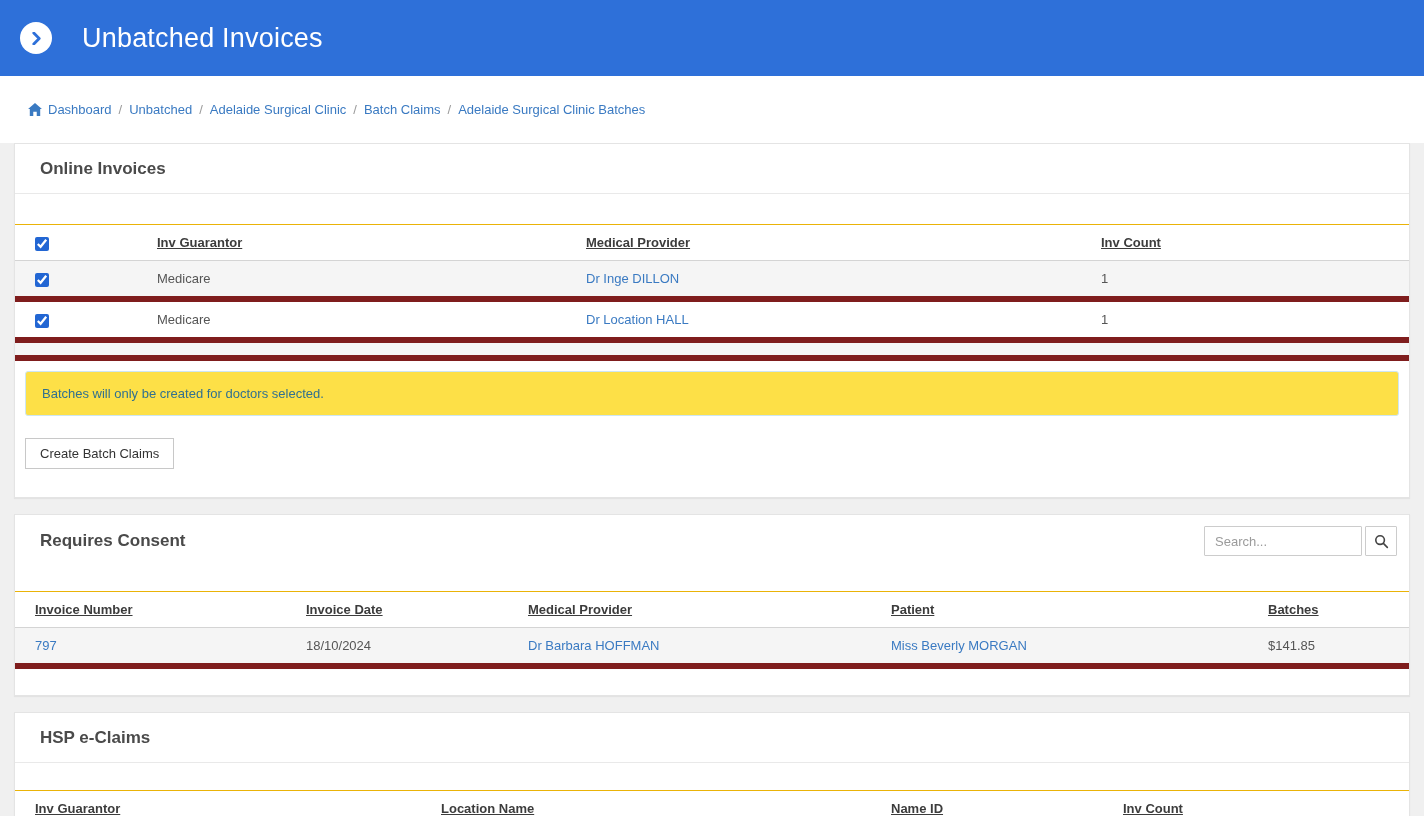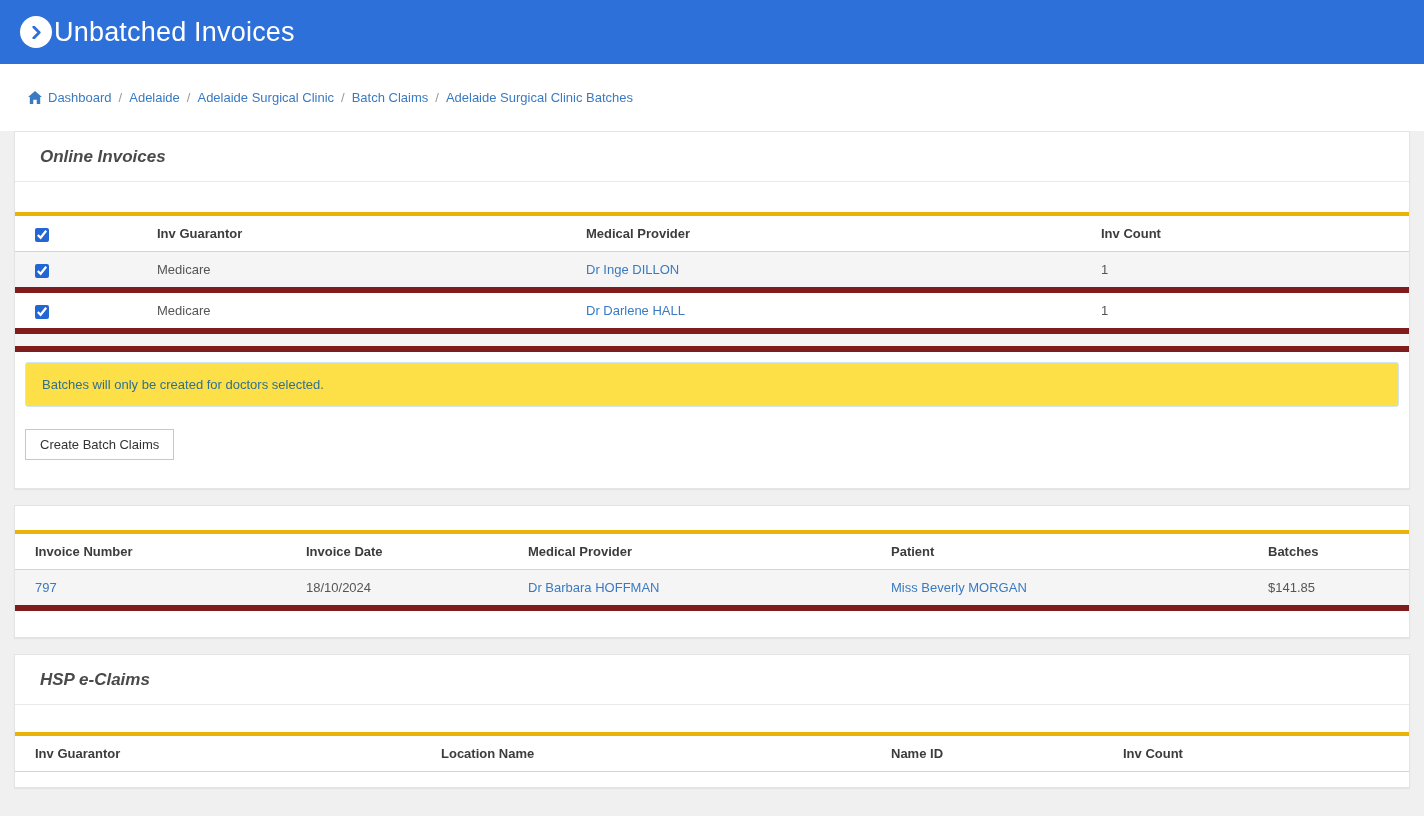--- a/index.html
+++ b/index.html
@@ -8,26 +8,26 @@
     width: 1424px;
     height: 816px;
     overflow: hidden;
     background: #f0f0f0;
     font-family: "Liberation Sans", sans-serif;
     color: #474747;
   }
 
   
   .topbar {
-    height: 64px;
+    height: 76px;
     background: #2e70d9;
     display: flex;
     align-items: center;
     padding: 0 20px;
-    gap: 2px;
+    gap: 30px;
   }
   .circle-icon {
     width: 32px; height: 32px;
     border-radius: 50%;
     background: #ffffff;
     display: flex; align-items: center; justify-content: center;
     flex: 0 0 auto;
   }
   .topbar h1 {
     margin: 0;
@@ -58,21 +58,21 @@
     border: 1px solid #e4e4e4;
     box-shadow: 0 1px 1px rgba(0,0,0,0.05);
   }
   .card-title-bar {
     padding: 15px 25px;
     font-size: 17px;
     font-weight: bold;
     color: #4a4a4a;
     line-height: 19px;
   }
-  .card-title-bar.divided { border-bottom: 1px solid #e9e9e9; font-style: italic; }
+  .card-title-bar.divided { border-bottom: 1px solid #e9e9e9; }
 
   .card-head {
     display: flex;
     justify-content: space-between;
     align-items: center;
     padding: 11px 12px 11px 25px;
   }
   .card-head .title {
     font-size: 17px;
     font-weight: bold;
@@ -84,23 +84,24 @@
     width: 100%;
     border-collapse: collapse;
     font-size: 13px;
     color: #555555;
   }
   table.tbl th {
     text-align: left;
     font-weight: bold;
     color: #3c3c3c;
     padding: 9px 8px 9px 20px;
-    border-top: 4px solid #eab308;
+    border-top: 1px solid #eab308;
     border-bottom: 1px solid #d4d4d4;
     line-height: 17px;
+    text-decoration: underline;
   }
   table.tbl td {
     padding: 9px 8px 9px 20px;
     border-bottom: 6px solid #7f1d1d;
     line-height: 17px;
   }
   table.tbl a { color: #3a7ac2; text-decoration: none; }
   tr.stripe { background: #f5f5f5; }
   tr.empty-row td { padding: 2px 8px; height: 18px; }
   .mt30 { margin-top: 30px; }
@@ -182,21 +183,21 @@
 </header>
 
 <nav class="breadcrumb-bar">
   <span class="home-ico">
     <svg width="14" height="13" viewBox="0 0 16 15">
         <path d="M8 0L0 7h2v8h4v-5h4v5h4V7h2L8 0z" fill="#3a7ac2"></path>
       </svg>
   </span>
   <a href="#">Dashboard</a>
   <span class="sep">/</span>
-  <a href="#">Adelaide</a>
+  <a href="#">Unbatched</a>
   <span class="sep">/</span>
   <a href="#">Adelaide Surgical Clinic</a>
   <span class="sep">/</span>
   <a href="#">Batch Claims</a>
   <span class="sep">/</span>
   <a href="#">Adelaide Surgical Clinic Batches</a>
 </nav>
 
 <section class="card pad-bottom-14">
   <div class="card-title-bar divided">Online Invoices</div>
@@ -219,35 +220,49 @@
     <tbody>
       <tr class="stripe">
         <td><input type="checkbox" checked="" style=""></td>
         <td>Medicare</td>
         <td><a href="#">Dr Inge DILLON</a></td>
         <td>1</td>
       </tr>
       <tr>
         <td><input type="checkbox" checked="" style=""></td>
         <td>Medicare</td>
-        <td><a href="#">Dr Darlene HALL</a></td>
+        <td><a href="#">Dr Location HALL</a></td>
         <td>1</td>
       </tr>
       <tr class="stripe empty-row">
         <td colspan="4"></td>
       </tr>
     </tbody>
   </table>
 
   <div class="alert-info">Batches will only be created for doctors selected.</div>
 
   <button class="btn-default">Create Batch Claims</button>
 </section>
 
 <section class="card pad-bottom-26">
+  <div class="card-head">
+    <span class="title">Requires Consent</span>
+    <span class="search-group">
+      <input type="text" placeholder="Search..." style="">
+      <button class="search-btn">
+        <span style="display:flex">
+          <svg width="15" height="15" viewBox="0 0 16 16">
+              <circle cx="6.5" cy="6.5" r="4.6" stroke="#444" stroke-width="1.7" fill="none"></circle>
+              <line x1="10" y1="10" x2="14.2" y2="14.2" stroke="#444" stroke-width="1.7" stroke-linecap="round"></line>
+            </svg>
+        </span>
+      </button>
+    </span>
+  </div>
 
   <table class="tbl mt8">
     <colgroup>
       <col style="width:271px">
         <col style="width:222px">
         <col style="width:363px">
         <col style="width:377px">
         <col>
     </colgroup>
     <thead>

